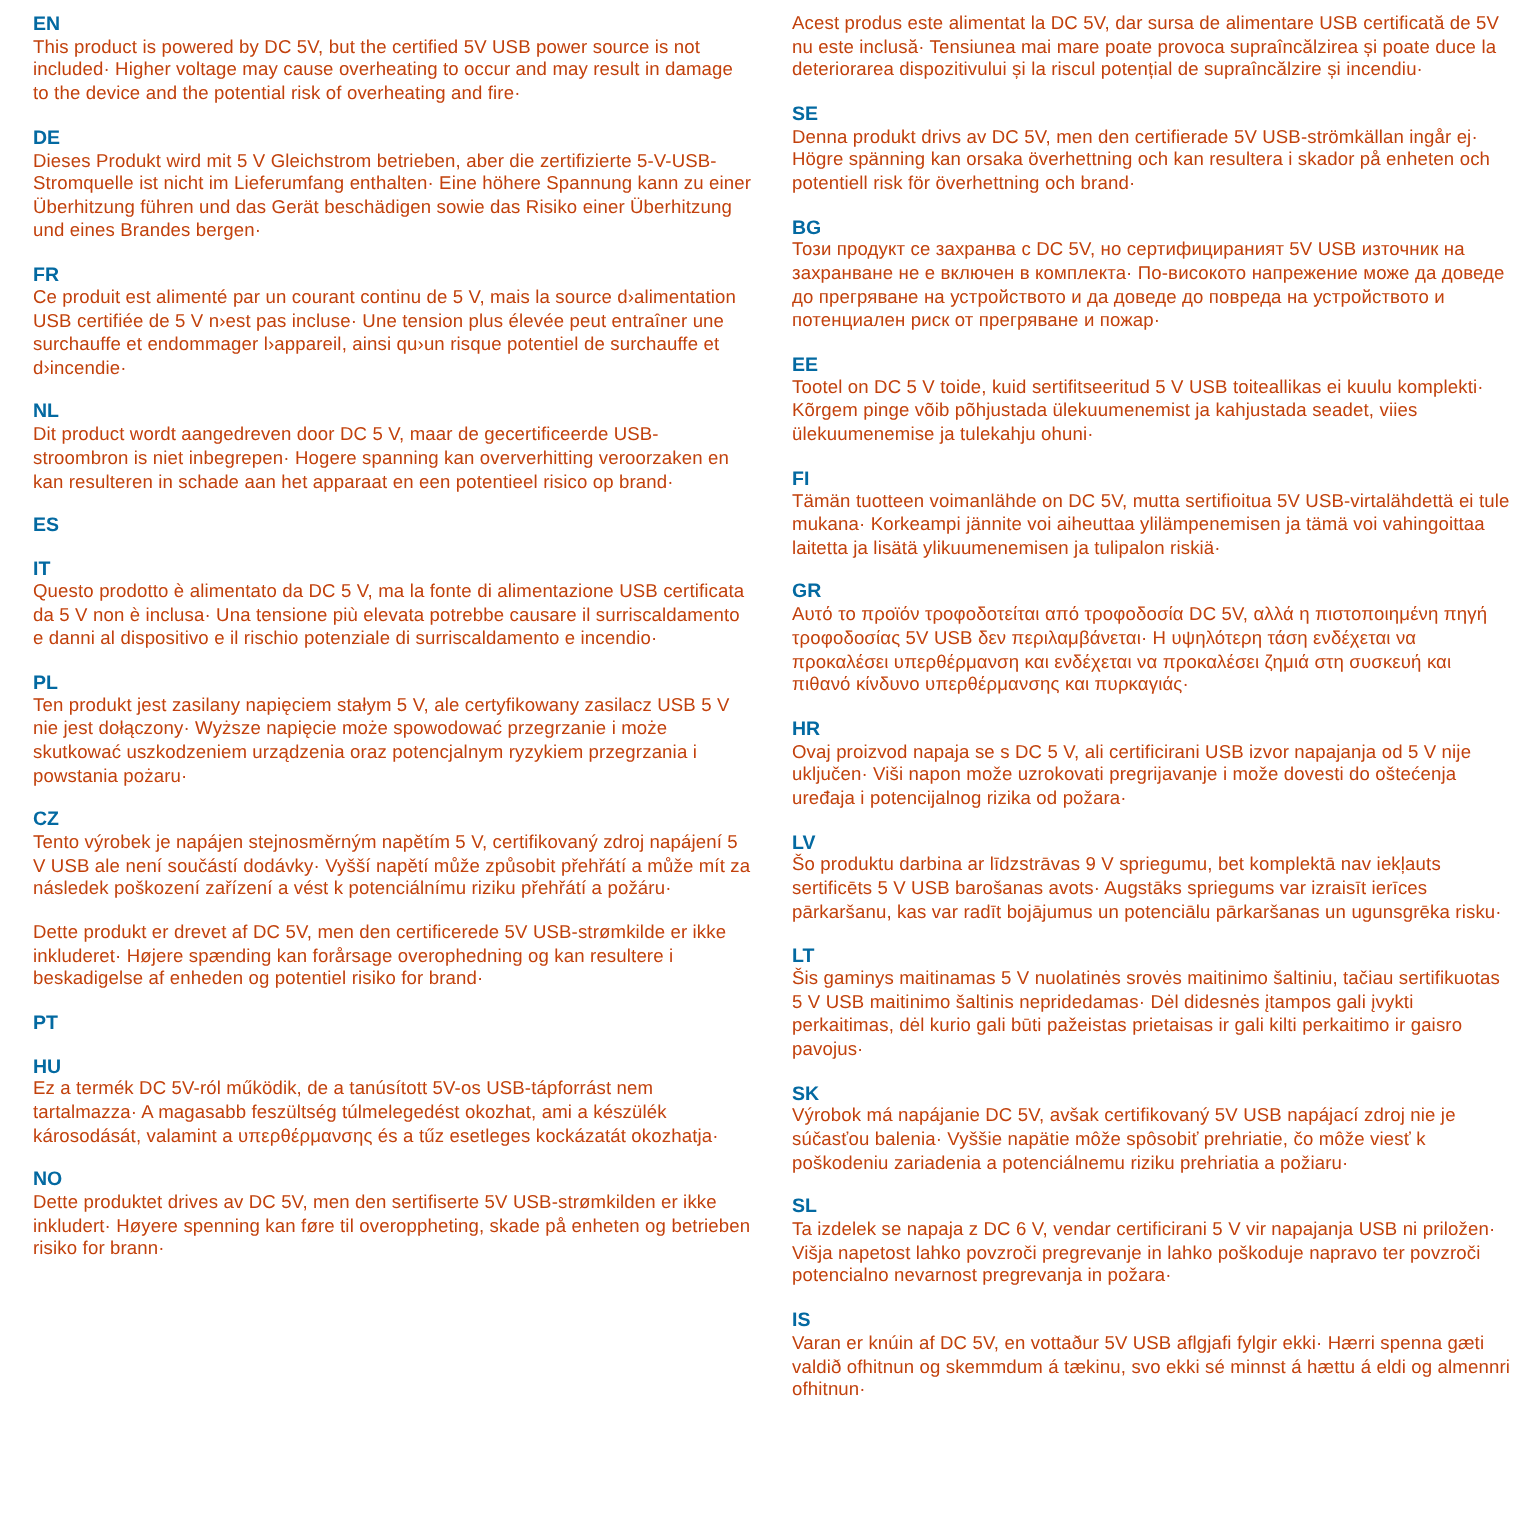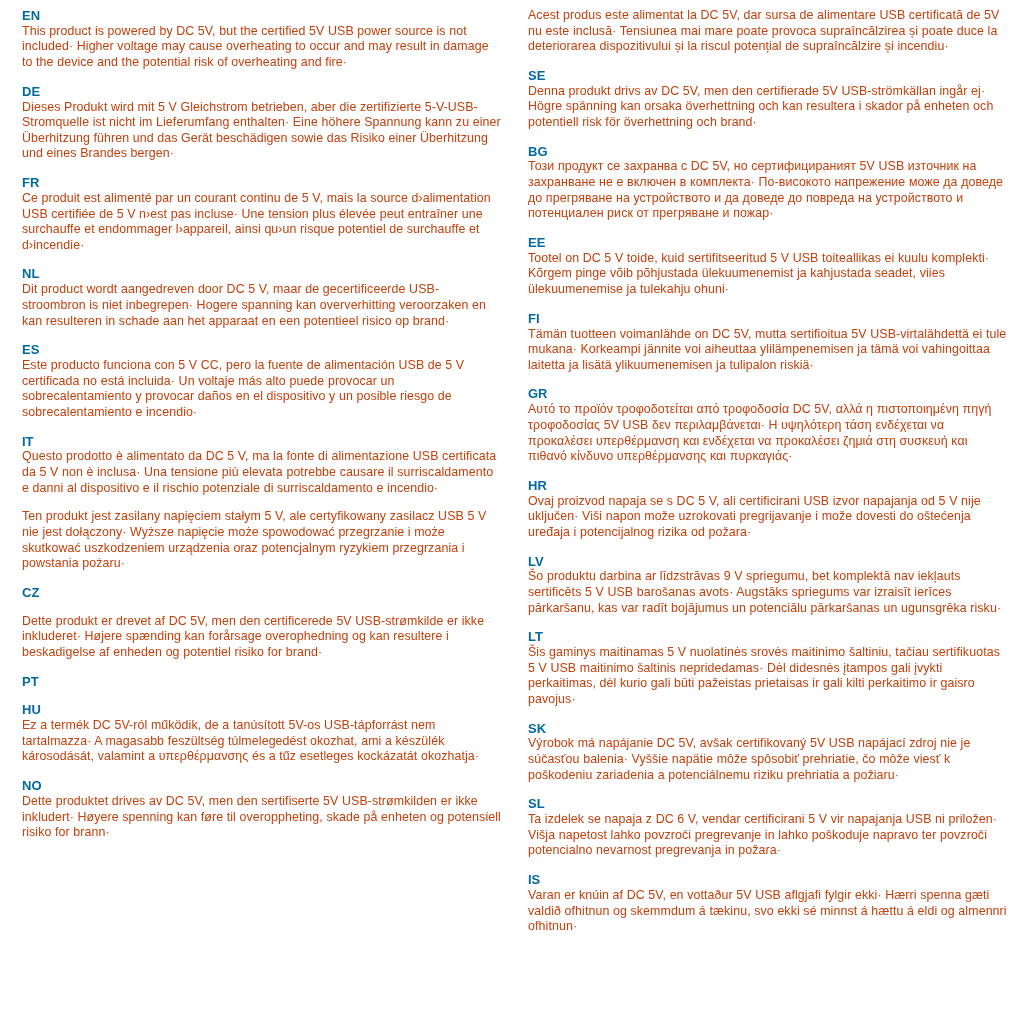--- a/index.html
+++ b/index.html
@@ -61,45 +61,46 @@
     <section class="lang-block">
       <h2 class="lang-code">FR</h2>
       <p class="lang-text">Ce produit est alimenté par un courant continu de 5 V, mais la source d›alimentation USB certifiée de 5 V n›est pas incluse· Une tension plus élevée peut entraîner une surchauffe et endommager l›appareil, ainsi qu›un risque potentiel de surchauffe et d›incendie·</p>
     </section>
     <section class="lang-block">
       <h2 class="lang-code">NL</h2>
       <p class="lang-text">Dit product wordt aangedreven door DC 5 V, maar de gecertificeerde USB-stroombron is niet inbegrepen· Hogere spanning kan oververhitting veroorzaken en kan resulteren in schade aan het apparaat en een potentieel risico op brand·</p>
     </section>
     <section class="lang-block">
       <h2 class="lang-code">ES</h2>
-      <p class="lang-text">Este producto funciona con 5 V CC, pero la fuente de alimentación USB de 5 V certificada no está incluida· Un voltaje más alto puede provocar un sobrecalentamiento y provocar daños en el dispositivo y un posible riesgo de sobrecalentamiento e incendio·</p>
     </section>
     <section class="lang-block">
       <h2 class="lang-code">IT</h2>
       <p class="lang-text">Questo prodotto è alimentato da DC 5 V, ma la fonte di alimentazione USB certificata da 5 V non è inclusa· Una tensione più elevata potrebbe causare il surriscaldamento e danni al dispositivo e il rischio potenziale di surriscaldamento e incendio·</p>
     </section>
     <section class="lang-block">
+      <h2 class="lang-code">PL</h2>
       <p class="lang-text">Ten produkt jest zasilany napięciem stałym 5 V, ale certyfikowany zasilacz USB 5 V nie jest dołączony· Wyższe napięcie może spowodować przegrzanie i może skutkować uszkodzeniem urządzenia oraz potencjalnym ryzykiem przegrzania i powstania pożaru·</p>
     </section>
     <section class="lang-block">
       <h2 class="lang-code">CZ</h2>
+      <p class="lang-text">Tento výrobek je napájen stejnosměrným napětím 5 V, certifikovaný zdroj napájení 5 V USB ale není součástí dodávky· Vyšší napětí může způsobit přehřátí a může mít za následek poškození zařízení a vést k potenciálnímu riziku přehřátí a požáru·</p>
     </section>
     <section class="lang-block">
       <p class="lang-text">Dette produkt er drevet af DC 5V, men den certificerede 5V USB-strømkilde er ikke inkluderet· Højere spænding kan forårsage overophedning og kan resultere i beskadigelse af enheden og potentiel risiko for brand·</p>
     </section>
     <section class="lang-block">
       <h2 class="lang-code">PT</h2>
     </section>
     <section class="lang-block">
       <h2 class="lang-code">HU</h2>
       <p class="lang-text">Ez a termék DC 5V-ról működik, de a tanúsított 5V-os USB-tápforrást nem tartalmazza· A magasabb feszültség túlmelegedést okozhat, ami a készülék károsodását, valamint a υπερθέρμανσης és a tűz esetleges kockázatát okozhatja·</p>
     </section>
     <section class="lang-block">
       <h2 class="lang-code">NO</h2>
-      <p class="lang-text">Dette produktet drives av DC 5V, men den sertifiserte 5V USB-strømkilden er ikke inkludert· Høyere spenning kan føre til overoppheting, skade på enheten og potensiell risiko for brann·</p>
+      <p class="lang-text">Dette produktet drives av DC 5V, men den sertifiserte 5V USB-strømkilden er ikke inkludert· Høyere spenning kan føre til overoppheting, skade på enheten og betrieben risiko for brann·</p>
     </section>
   </div>
 
   <div class="col">
     <section class="lang-block">
       <p class="lang-text">Acest produs este alimentat la DC 5V, dar sursa de alimentare USB certificată de 5V nu este inclusă· Tensiunea mai mare poate provoca supraîncălzirea și poate duce la deteriorarea dispozitivului și la riscul potențial de supraîncălzire și incendiu·</p>
     </section>
     <section class="lang-block">
       <h2 class="lang-code">SE</h2>
       <p class="lang-text">Denna produkt drivs av DC 5V, men den certifierade 5V USB-strömkällan ingår ej· Högre spänning kan orsaka överhettning och kan resultera i skador på enheten och potentiell risk för överhettning och brand·</p>

